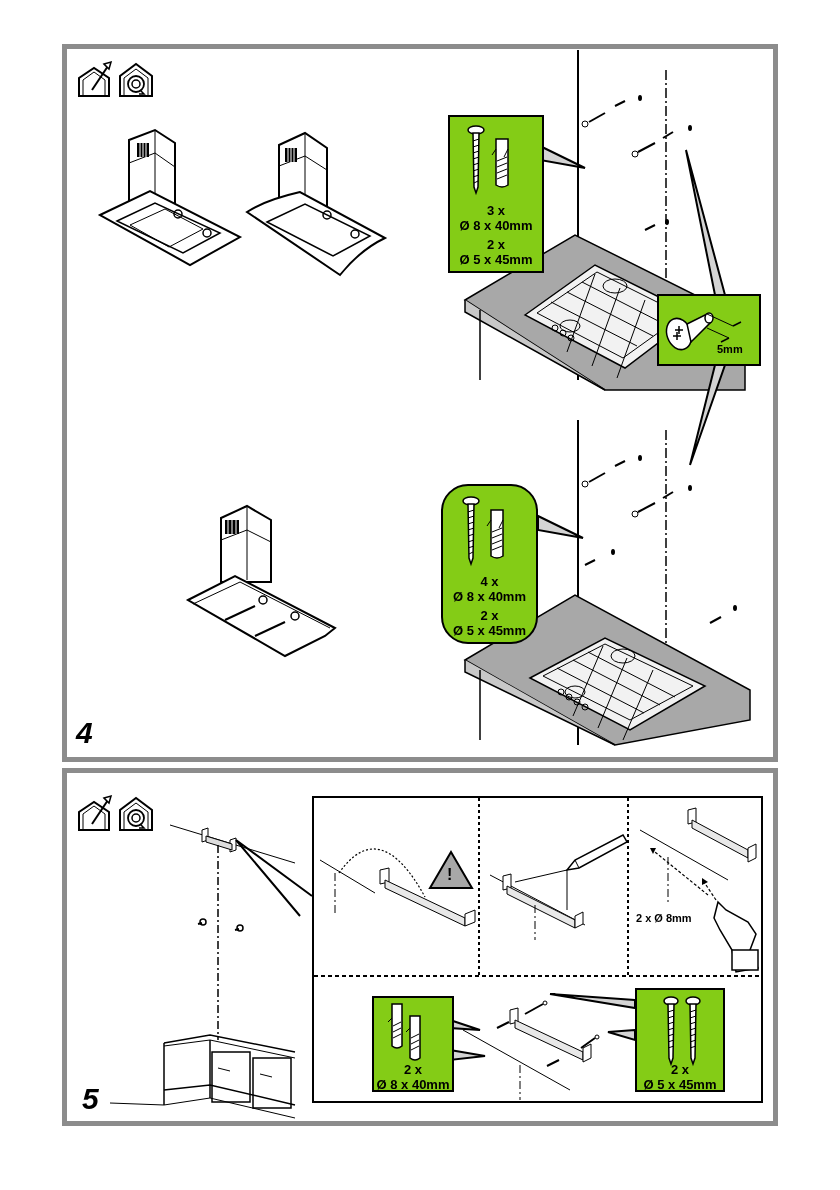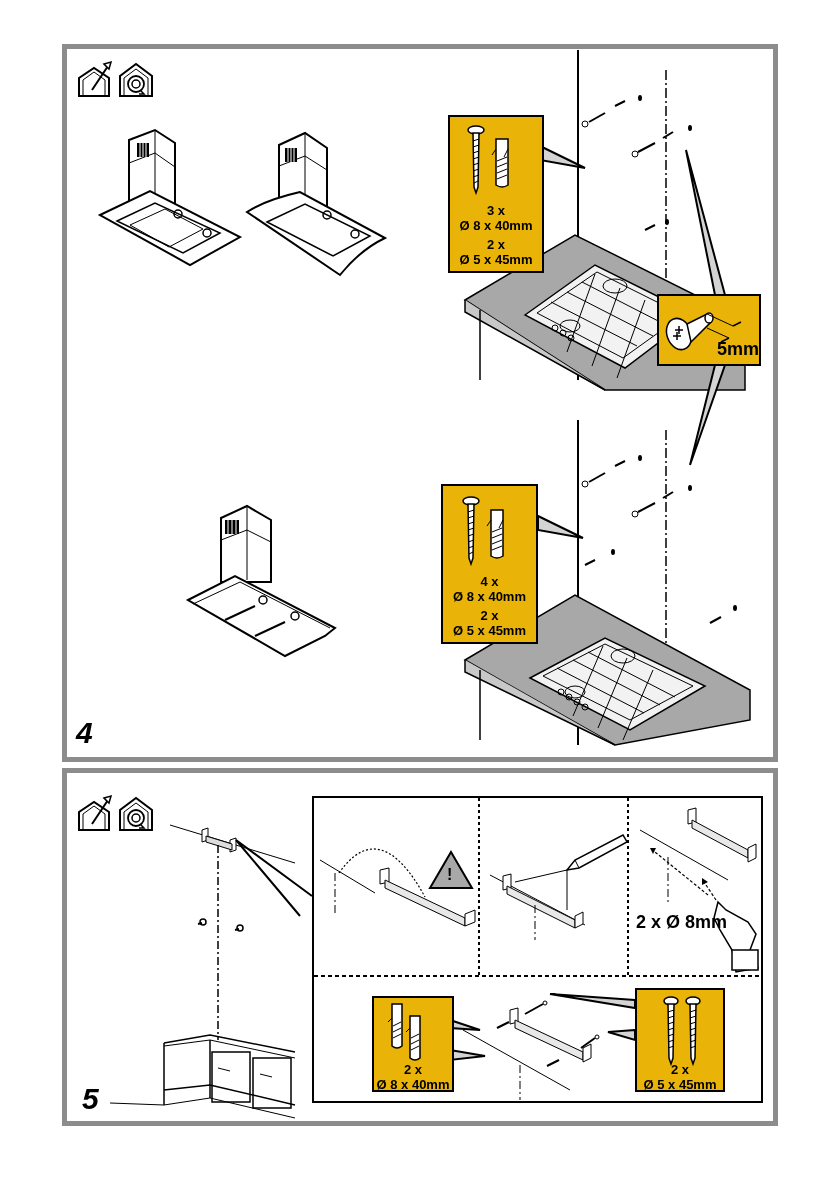--- a/index.html
+++ b/index.html
@@ -2,28 +2,28 @@
 <html><head>
 <meta charset="utf-8">
 <style>
   html, body { margin: 0; padding: 0; background: #ffffff; }
   body { width: 840px; height: 1190px; position: relative; overflow: hidden;
          font-family: "Liberation Sans", sans-serif; }
   .panel { position: absolute; border: 5px solid #8c8c8c; background: #fff; box-sizing: border-box; }
   #panel4 { left: 62px; top: 44px; width: 716px; height: 718px; }
   #panel5 { left: 62px; top: 768px; width: 716px; height: 358px; }
   .stepnum { position: absolute; font-weight: bold; font-style: italic; font-size: 30px; color: #000; }
-  .callout { position: absolute; background: #eab308; border: 2px solid #000; box-sizing: border-box;
+  .callout { position: absolute; background: #84cc16; border: 2px solid #000; box-sizing: border-box;
              text-align: center; font-weight: bold; color: #000; font-size: 13px; line-height: 15px; }
   .callout .line { display: block; }
   .callout .gap { height: 4px; }
   svg { position: absolute; overflow: visible; }
   .detail-frame { position: absolute; left: 312px; top: 796px; width: 451px; height: 307px;
                   border: 2px solid #000; box-sizing: border-box; background: transparent; }
-  .lbl { position: absolute; font-weight: bold; font-size: 18px; color: #000; white-space: nowrap; }
+  .lbl { position: absolute; font-weight: bold; font-size: 11px; color: #000; white-space: nowrap; }
 </style>
 </head>
 <body>
 
 <div id="panel4" class="panel"></div>
 
 <svg style="left:76px;top:60px" width="40" height="38" viewBox="0 0 40 38">
   <path d="M3 36 V18 L18 8 L33 18 V36 Z" fill="none" stroke="#000" stroke-width="2"></path>
   <path d="M7 36 V20 L18 12 L29 20 V36" fill="none" stroke="#000" stroke-width="1"></path>
   <line x1="16" y1="30" x2="32" y2="6" stroke="#000" stroke-width="2"></line>
@@ -179,21 +179,21 @@
     <path d="M12 26 h8 M16 22 v8 M10 32 h8 M14 28 v8" stroke="#000" stroke-width="1.5"></path>
   </svg>
   <svg style="left:48px;top:16px" width="50" height="30" viewBox="0 0 50 30">
     <line x1="0" y1="2" x2="26" y2="14" stroke="#000"></line>
     <line x1="0" y1="16" x2="22" y2="26" stroke="#000"></line>
     <path d="M26 14 L34 10 M22 26 L14 30" stroke="#000" stroke-width="1.5"></path>
   </svg>
   <span class="lbl" style="left:58px;top:46px;">5mm</span>
 </div>
 
-<div class="callout" style="left:441px;top:484px;width:97px;height:160px;">
+<div class="callout" style="left:441px;top:484px;width:97px;height:160px;border-radius:27px;">
   <svg style="left:18px;top:10px" width="20" height="70" viewBox="0 0 20 70">
     <ellipse cx="10" cy="5" rx="8" ry="4" fill="#fff" stroke="#000" stroke-width="1.5"></ellipse>
     <path d="M7 8 L13 8 L12 62 L10 68 L8 62 Z" fill="#fff" stroke="#000" stroke-width="1.5"></path>
     <path d="M7 16 L13 14 M7 22 L13 20 M7 28 L13 26 M7 34 L13 32 M7 40 L13 38 M7 46 L13 44 M7 52 L13 50 M8 58 L12 56" stroke="#000" stroke-width="1"></path>
   </svg>
   <svg style="left:44px;top:22px" width="20" height="52" viewBox="0 0 20 52">
     <path d="M4 2 L16 2 L16 48 Q10 52 4 48 Z" fill="#fff" stroke="#000" stroke-width="1.5"></path>
     <path d="M4 12 L0 18 M16 12 L12 20 M5 24 L15 20 M5 30 L15 26 M5 36 L15 32 M5 42 L15 38" stroke="#000" stroke-width="1"></path>
   </svg>
   <div style="position:absolute;left:0;right:0;top:88px;">

